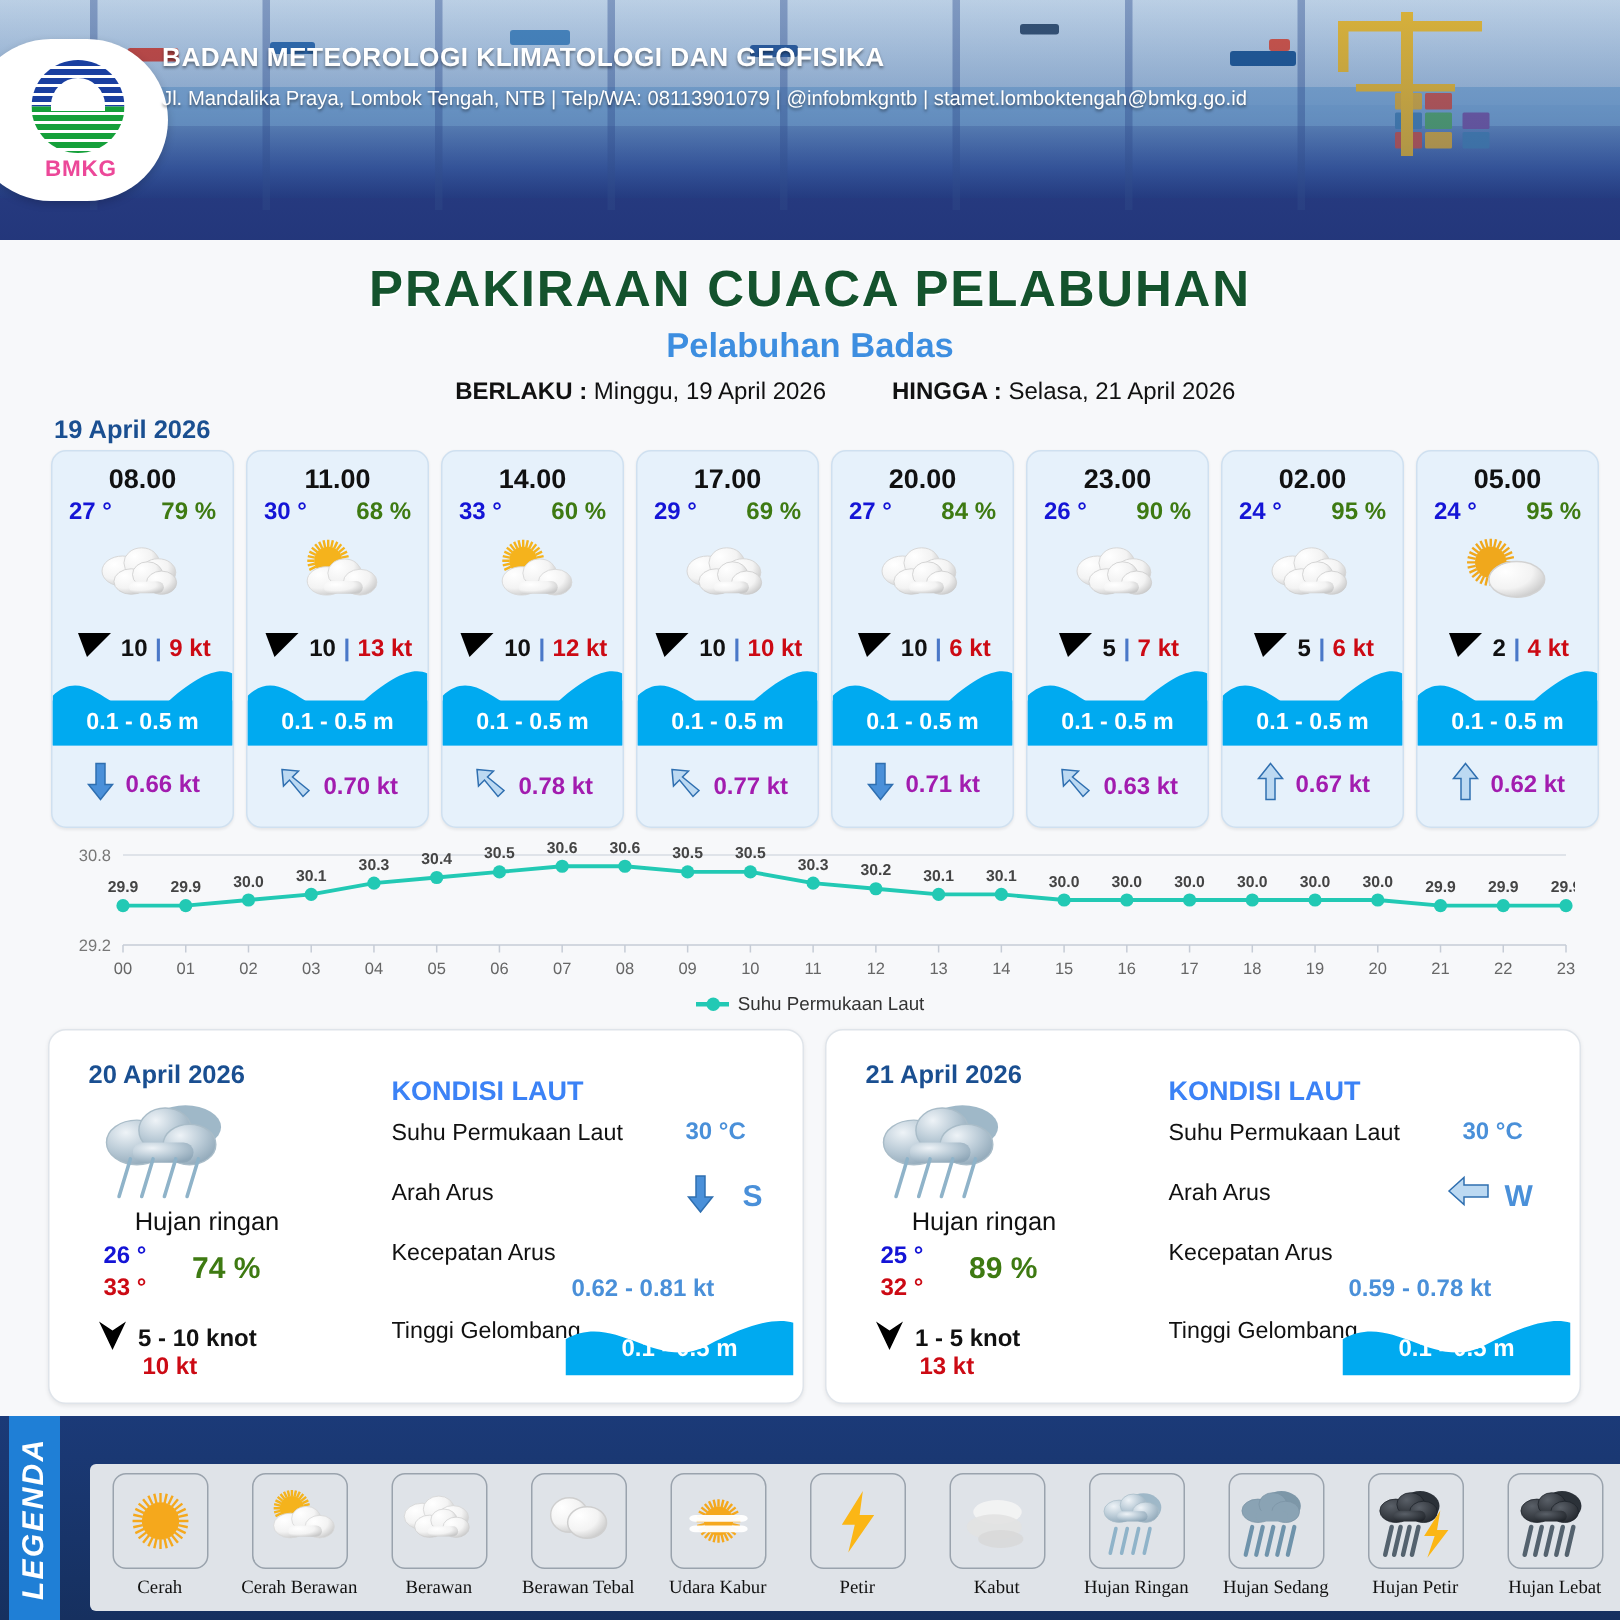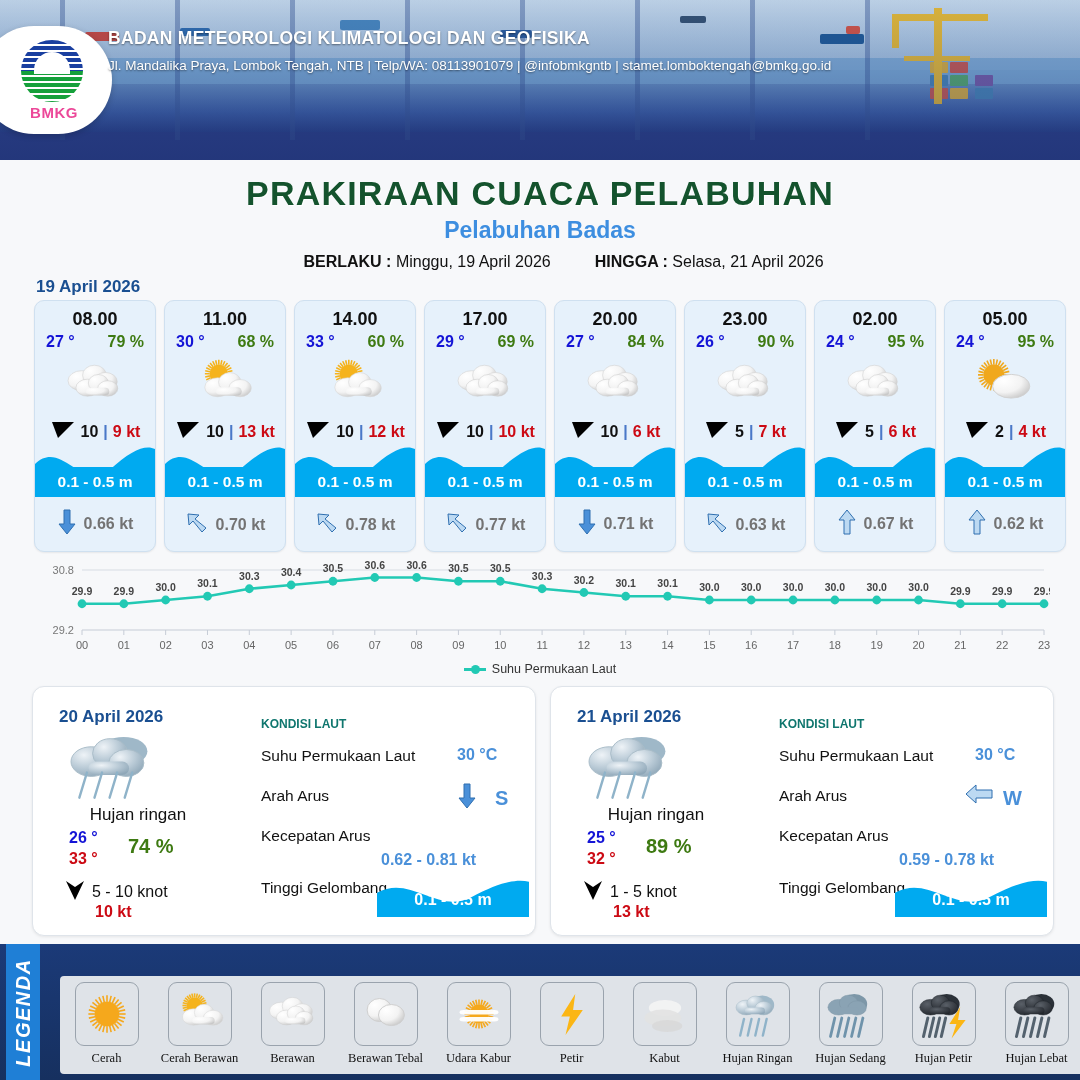--- a/index.html
+++ b/index.html
@@ -56,43 +56,43 @@
   .c-icon{height:60px;display:flex;align-items:center;justify-content:center;margin-top:2px;}
   .c-wind{display:flex;align-items:center;justify-content:center;gap:5px;font-size:16px;font-weight:bold;margin-top:6px;}
   .c-wind .deg{color:#111;}
   .c-wind .bar{color:#4a78c8;font-weight:bold;}
   .c-wind .gust{color:#cc0a14;}
   .wave{position:absolute;left:0;bottom:54px;width:120px;height:60px;}
   .wavebar{position:absolute;left:0;bottom:54px;width:120px;height:30px;background:#00aaf0;
            display:flex;align-items:center;justify-content:center;}
   .wavebar span{color:#fff;font-size:15.5px;font-weight:bold;}
   .c-cur{position:absolute;left:0;bottom:12px;width:120px;display:flex;align-items:center;justify-content:center;gap:7px;}
-  .c-cur .val{color:#737373;font-size:16px;font-weight:bold;}
+  .c-cur .val{color:#a21caf;font-size:16px;font-weight:bold;}
 
   
   .chart{position:absolute;left:30px;top:558px;width:1020px;height:120px;}
   .chart svg{display:block;}
   .chart-legend{position:absolute;left:0;top:104px;width:1020px;text-align:center;font-size:12.5px;color:#333;}
   .chart-legend .dotline{display:inline-block;width:22px;height:3px;background:#22c9b4;vertical-align:middle;
         margin-right:6px;position:relative;}
   .chart-legend .dotline::after{content:"";position:absolute;left:7px;top:-3px;width:9px;height:9px;border-radius:50%;background:#22c9b4;}
 
   
   .daypanels{position:absolute;left:32px;top:686px;display:flex;gap:14px;}
   .dpanel{width:502px;height:248px;background:#fff;border:1px solid #dfe4ea;border-radius:12px;position:relative;
           box-shadow:0 1px 3px rgba(0,0,0,.08);}
   .dp-date{position:absolute;left:26px;top:20px;font-size:17px;font-weight:bold;color:#1a4f91;}
   .dp-icon{position:absolute;left:28px;top:40px;width:110px;height:78px;}
   .dp-cond{position:absolute;left:10px;top:118px;width:190px;text-align:center;font-size:17px;color:#111;}
   .dp-tmin{position:absolute;left:36px;top:142px;font-size:16px;font-weight:bold;color:#1414d6;}
   .dp-tmax{position:absolute;left:36px;top:163px;font-size:16px;font-weight:bold;color:#cc0a14;}
   .dp-hum{position:absolute;left:95px;top:148px;font-size:20px;font-weight:bold;color:#3e7a12;}
-  .dp-wind{position:absolute;left:32px;top:192px;display:flex;align-items:center;gap:7px;font-size:16px;font-weight:normal;color:#111;}
+  .dp-wind{position:absolute;left:32px;top:192px;display:flex;align-items:center;gap:7px;font-size:16px;font-weight:bold;color:#111;}
   .dp-gust{position:absolute;left:62px;top:216px;font-size:16px;font-weight:bold;color:#cc0a14;}
-  .dp-sea-title{position:absolute;left:228px;top:30px;font-size:12px;font-weight:bold;color:#0f766e;}
+  .dp-sea-title{position:absolute;left:228px;top:30px;font-size:18px;font-weight:bold;color:#3b82f6;}
   .dp-row{position:absolute;font-size:15.5px;color:#111;}
   .dp-val{position:absolute;font-size:16px;font-weight:bold;color:#4a90d9;text-align:right;}
   .dp-wavebox{position:absolute;width:152px;height:44px;}
 
   
   .legenda{position:absolute;left:0;top:944px;width:1080px;height:136px;
            background:linear-gradient(180deg,#1b3a78 0%,#16305f 100%);}
   .leg-side{position:absolute;left:6px;top:0;width:34px;height:136px;background:#1f7fd6;
             display:flex;align-items:center;justify-content:center;}
   .leg-side span{transform:rotate(-90deg);white-space:nowrap;color:#fff;font-size:20px;font-weight:bold;

